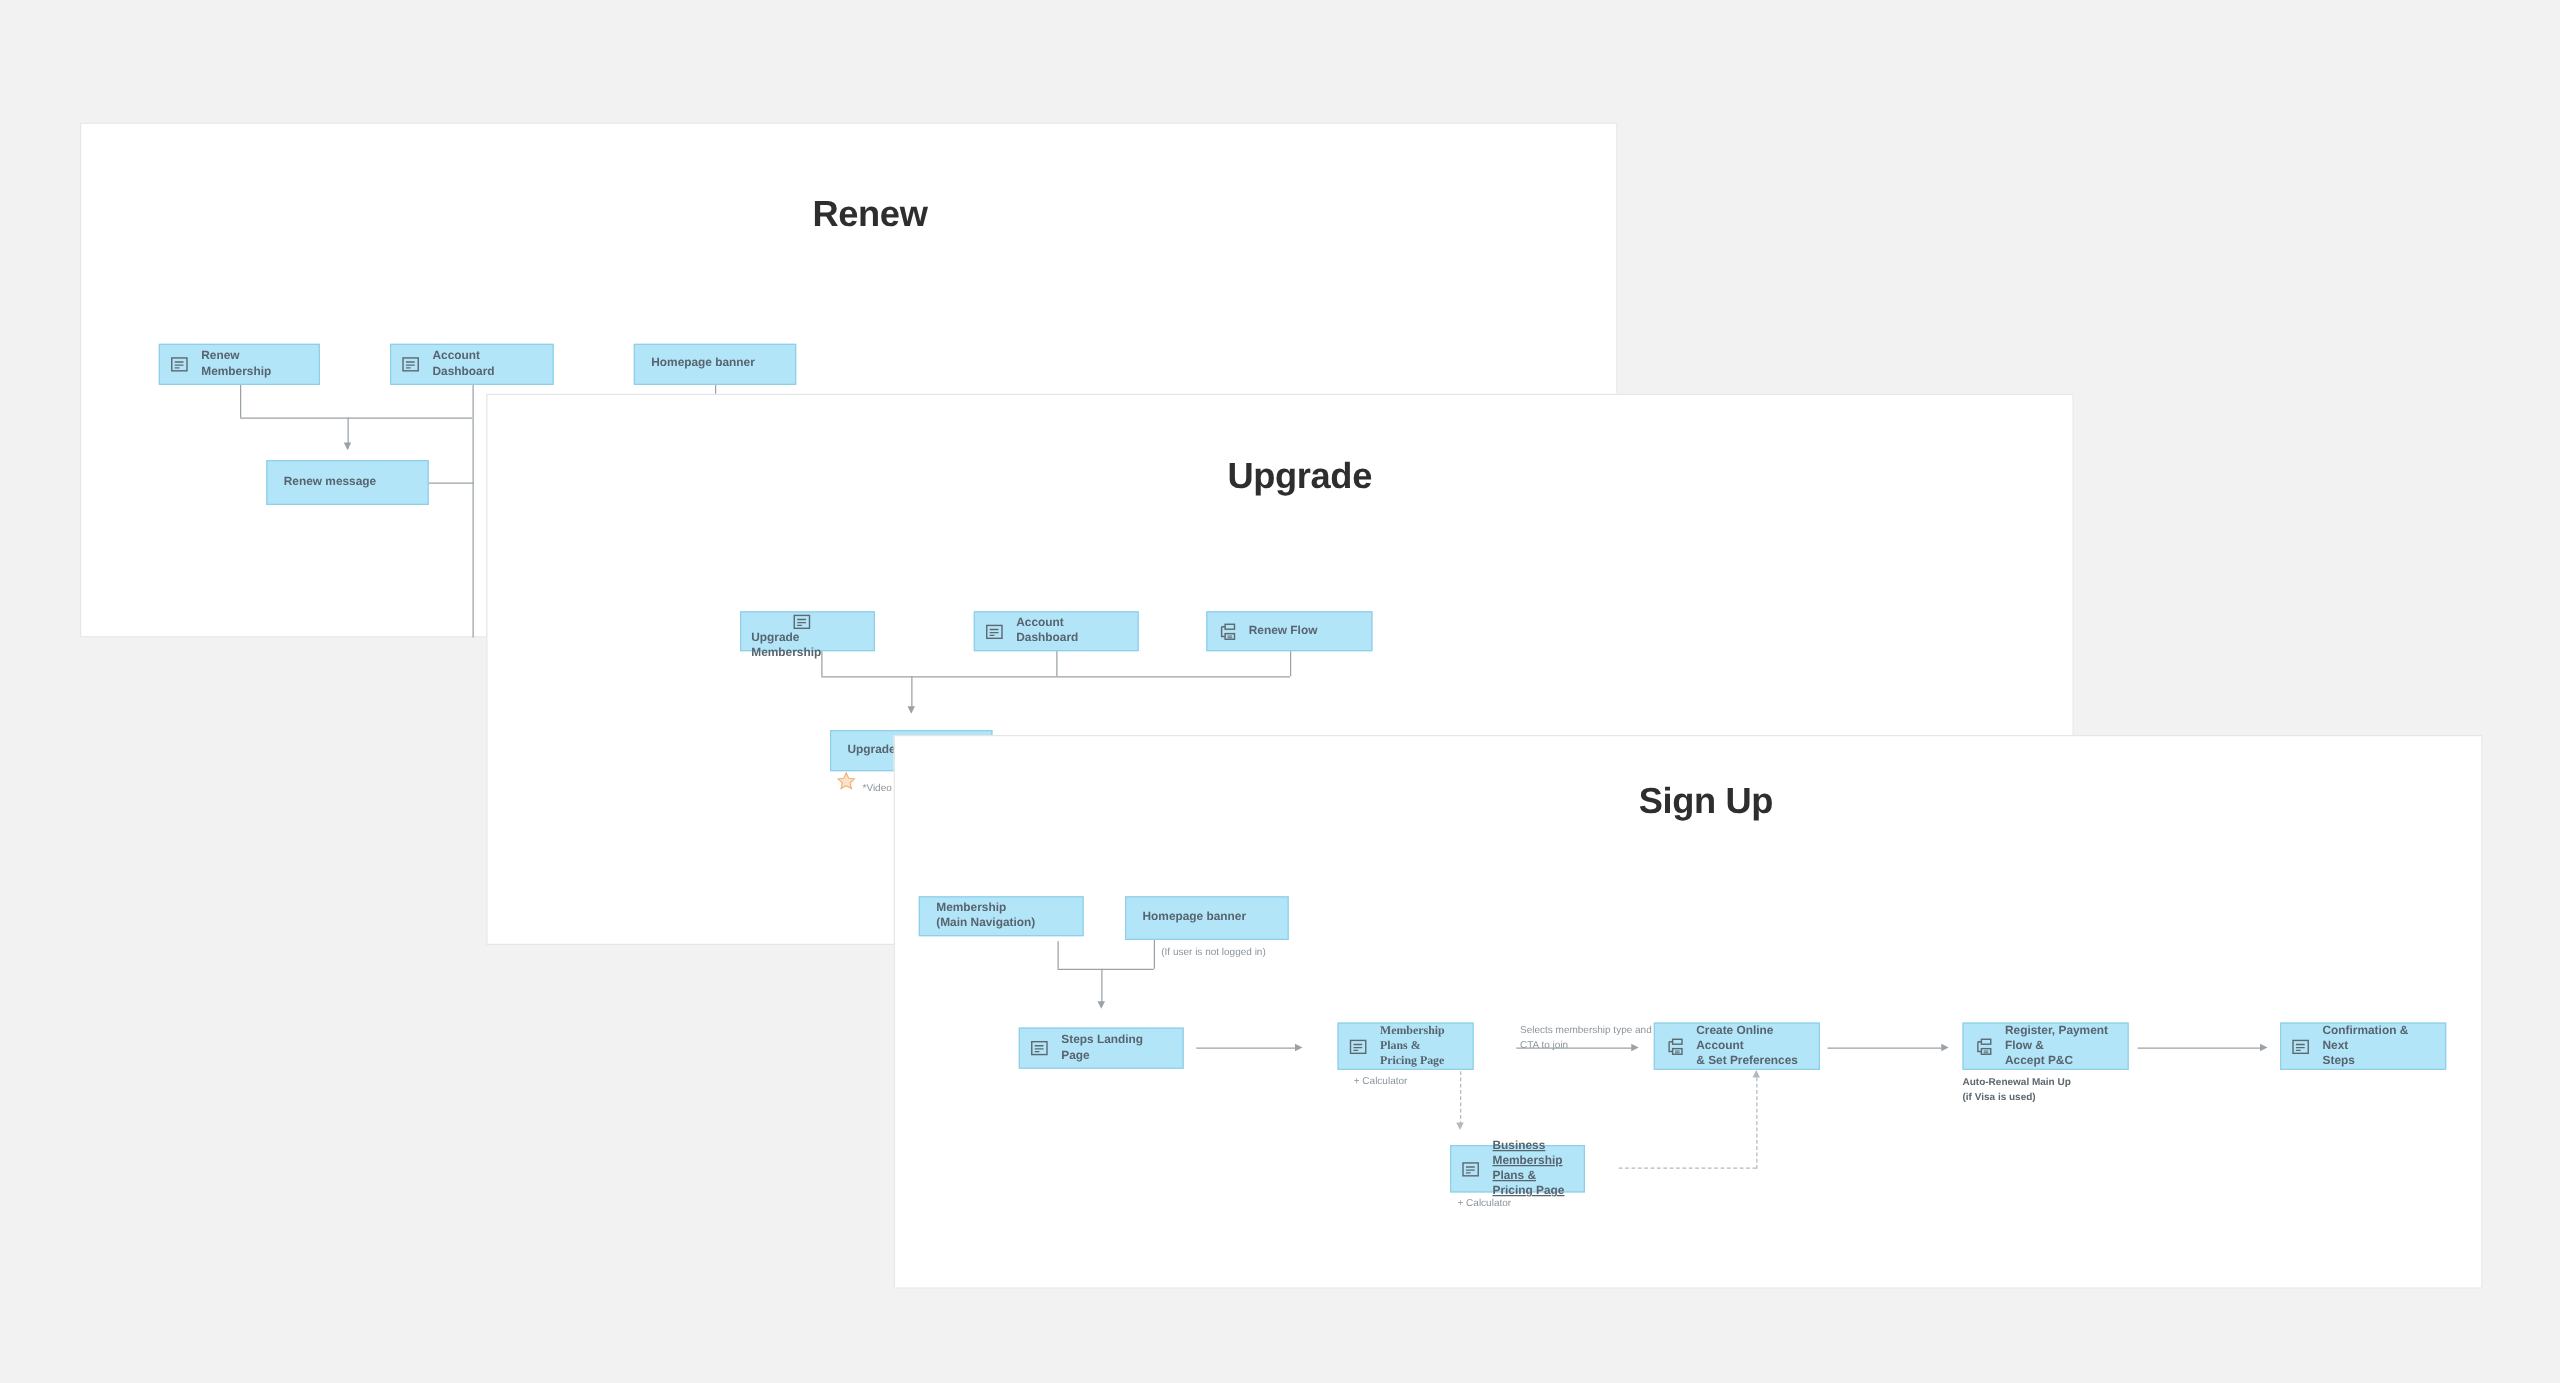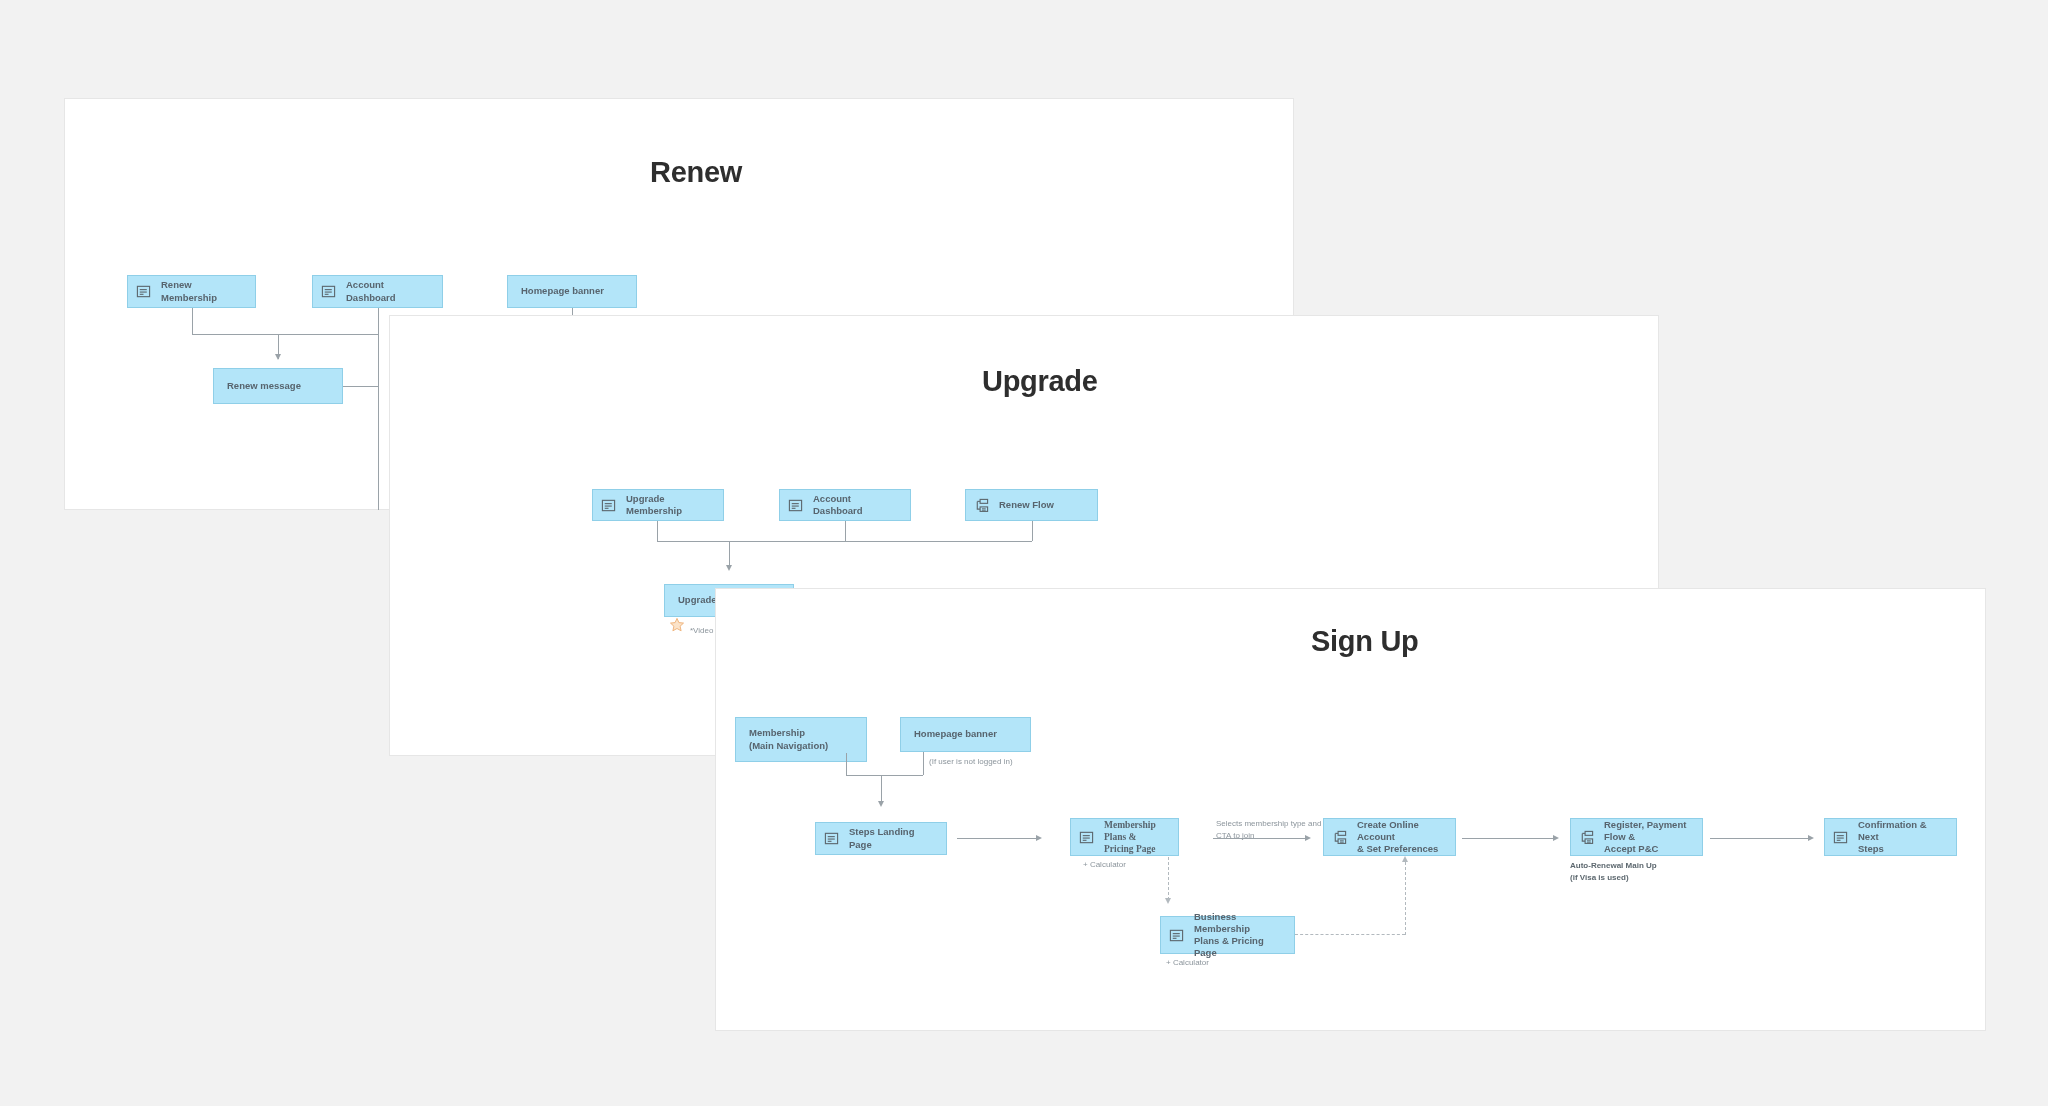--- a/index.html
+++ b/index.html
@@ -172,21 +172,21 @@
   <div class="edge v" style="left:278px; top:334px; height:25px;"></div>
   <div class="arrow-down" style="left:274.5px; top:354px;"></div>
 
   <div class="edge v" style="left:378px; top:334px; height:176px;"></div>
   <div class="edge h" style="left:343px; top:386px; width:36px;"></div>
   <div class="edge v" style="left:572px; top:308px; height:14px;"></div>
 
   <div class="panel" style="left:389px; top:315px; width:1270px; height:441px;"></div>
   <div class="panel-title" style="left:982px; top:365px;">Upgrade</div>
 
-  <div class="node" style="left:592px; top:489px; width:132px; height:32px;">
+  <div class="node" style="left:592px; top:489px; width:108px; height:32px;flex-direction:column;">
     <span class="nicon">
       <svg width="15" height="15" viewBox="0 0 16 16">
         <rect x="1.5" y="2.5" width="13" height="11" fill="none" stroke="#5d686f" stroke-width="1.2"></rect>
         <line x1="4" y1="6" x2="11.5" y2="6" stroke="#5d686f" stroke-width="1.2"></line>
         <line x1="4" y1="8.6" x2="11.5" y2="8.6" stroke="#5d686f" stroke-width="1.2"></line>
         <line x1="4" y1="11" x2="8" y2="11" stroke="#5d686f" stroke-width="1.2"></line>
       </svg>
     </span>
     <span class="node-label">Upgrade Membership</span>
   </div>
@@ -231,21 +231,21 @@
   <span class="star-icon" style="left:669px; top:617px;">
     <svg width="16" height="16" viewBox="0 0 16 16">
       <polygon points="8,1.4 9.9,5.6 14.5,6.1 11.1,9.2 12.1,13.8 8,11.5 3.9,13.8 4.9,9.2 1.5,6.1 6.1,5.6" fill="#fbe3c9" stroke="#f0b57e" stroke-width="1"></polygon>
     </svg>
   </span>
   <div class="anno" style="left:690px; top:625px;">*Video</div>
 
   <div class="panel" style="left:715px; top:588px; width:1271px; height:443px;"></div>
   <div class="panel-title" style="left:1311px; top:625px;">Sign Up</div>
 
-  <div class="node noicon" style="left:735px; top:717px; width:132px; height:45px;">
+  <div class="node noicon" style="left:735px; top:717px; width:132px; height:32px;">
     <span class="node-label">Membership
 (Main Navigation)</span>
   </div>
 
   <div class="node noicon" style="left:900px; top:717px; width:131px; height:35px;">
     <span class="node-label">Homepage banner</span>
   </div>
 
   <div class="anno" style="left:929px; top:756px;">(If user is not logged in)</div>
 
@@ -339,21 +339,21 @@
         <line x1="4" y1="11" x2="8" y2="11" stroke="#5d686f" stroke-width="1.2"></line>
       </svg>
     </span>
     <span class="node-label">Confirmation &amp; Next
 Steps</span>
   </div>
 
   <div class="edge dash-v" style="left:1168px; top:857px; height:43px;"></div>
   <div class="arrow-up" style="left:1164.5px; top:898px; transform:rotate(180deg);"></div>
 
-  <div class="node" style="left:1160px; top:916px; width:135px; height:38px;">
+  <div class="node" style="left:1160px; top:916px; width:108px; height:38px;text-decoration:underline;">
     <span class="nicon">
       <svg width="15" height="15" viewBox="0 0 16 16">
         <rect x="1.5" y="2.5" width="13" height="11" fill="none" stroke="#5d686f" stroke-width="1.2"></rect>
         <line x1="4" y1="6" x2="11.5" y2="6" stroke="#5d686f" stroke-width="1.2"></line>
         <line x1="4" y1="8.6" x2="11.5" y2="8.6" stroke="#5d686f" stroke-width="1.2"></line>
         <line x1="4" y1="11" x2="8" y2="11" stroke="#5d686f" stroke-width="1.2"></line>
       </svg>
     </span>
     <span class="node-label">Business Membership
 Plans &amp; Pricing Page</span>

